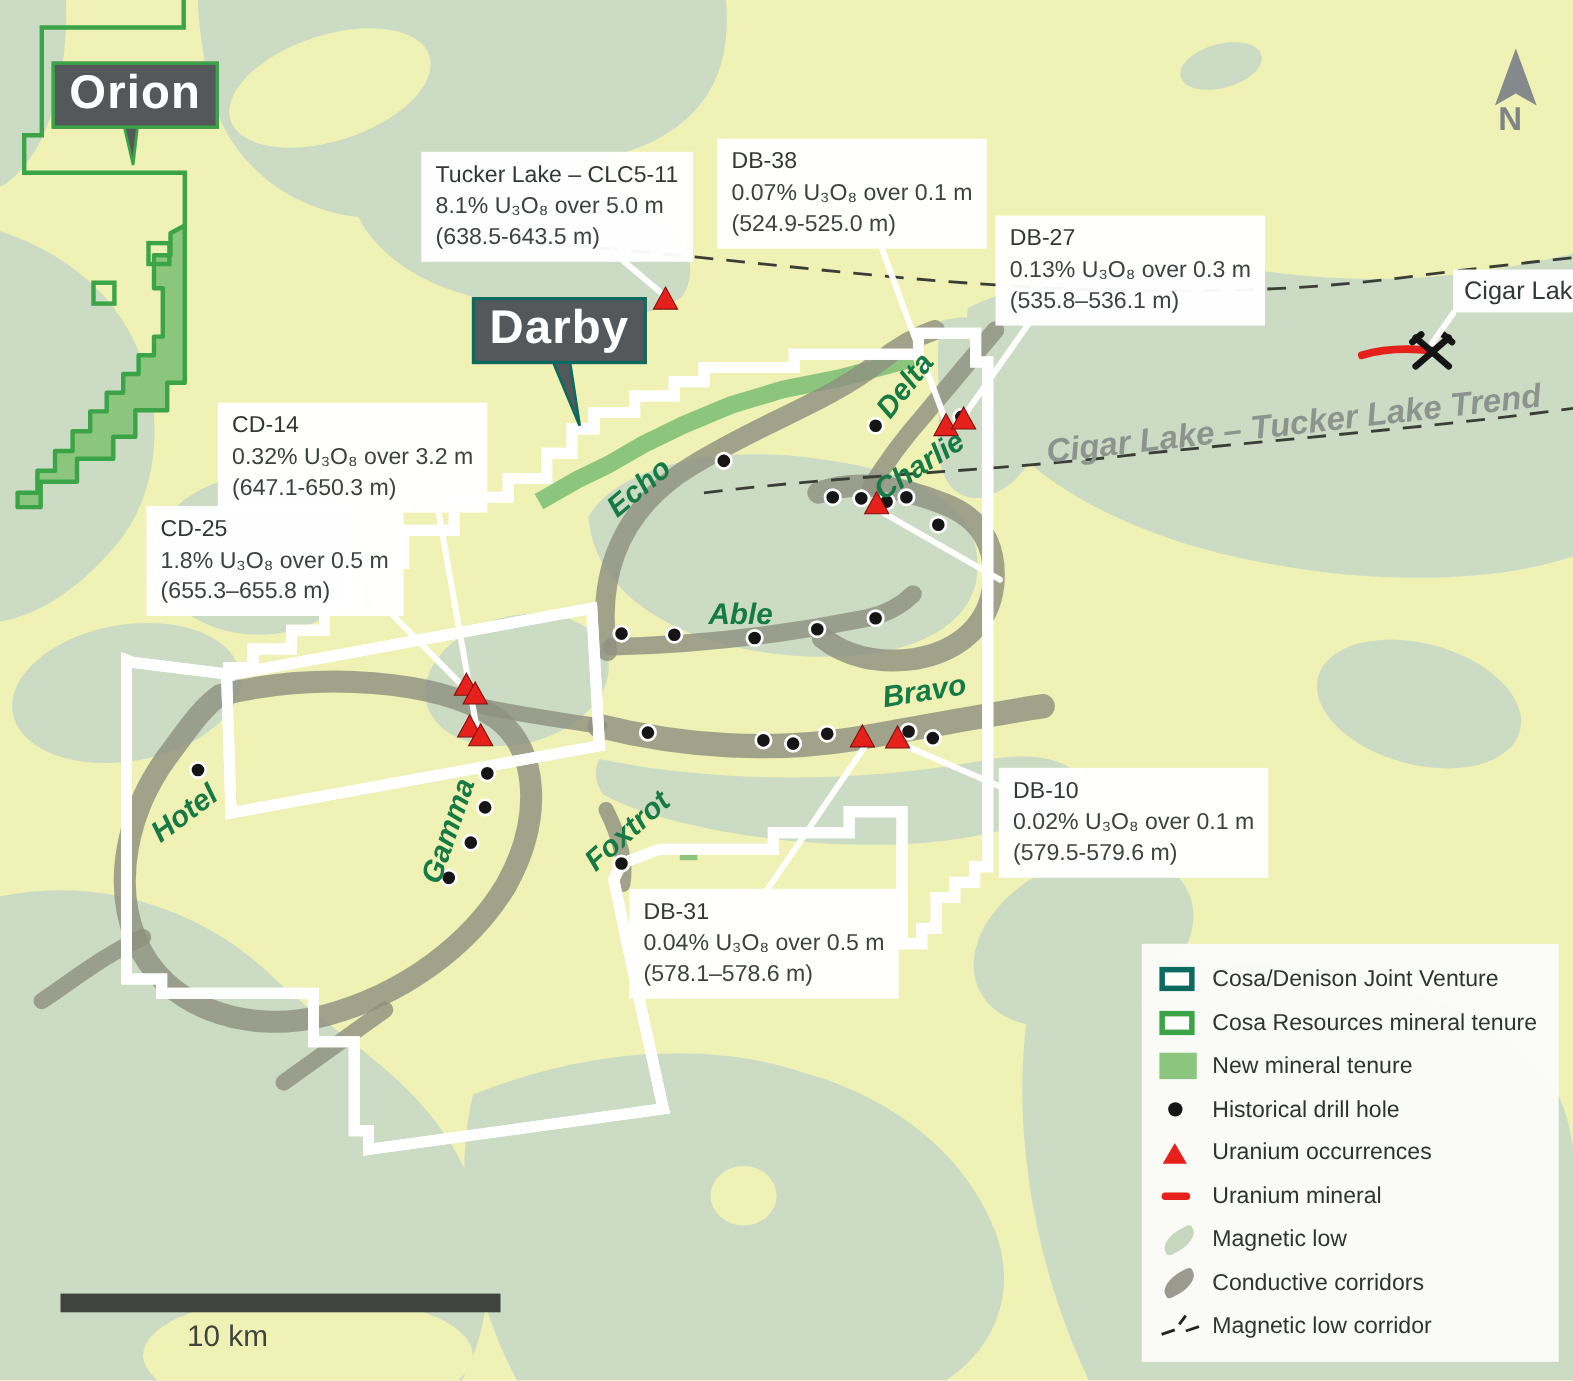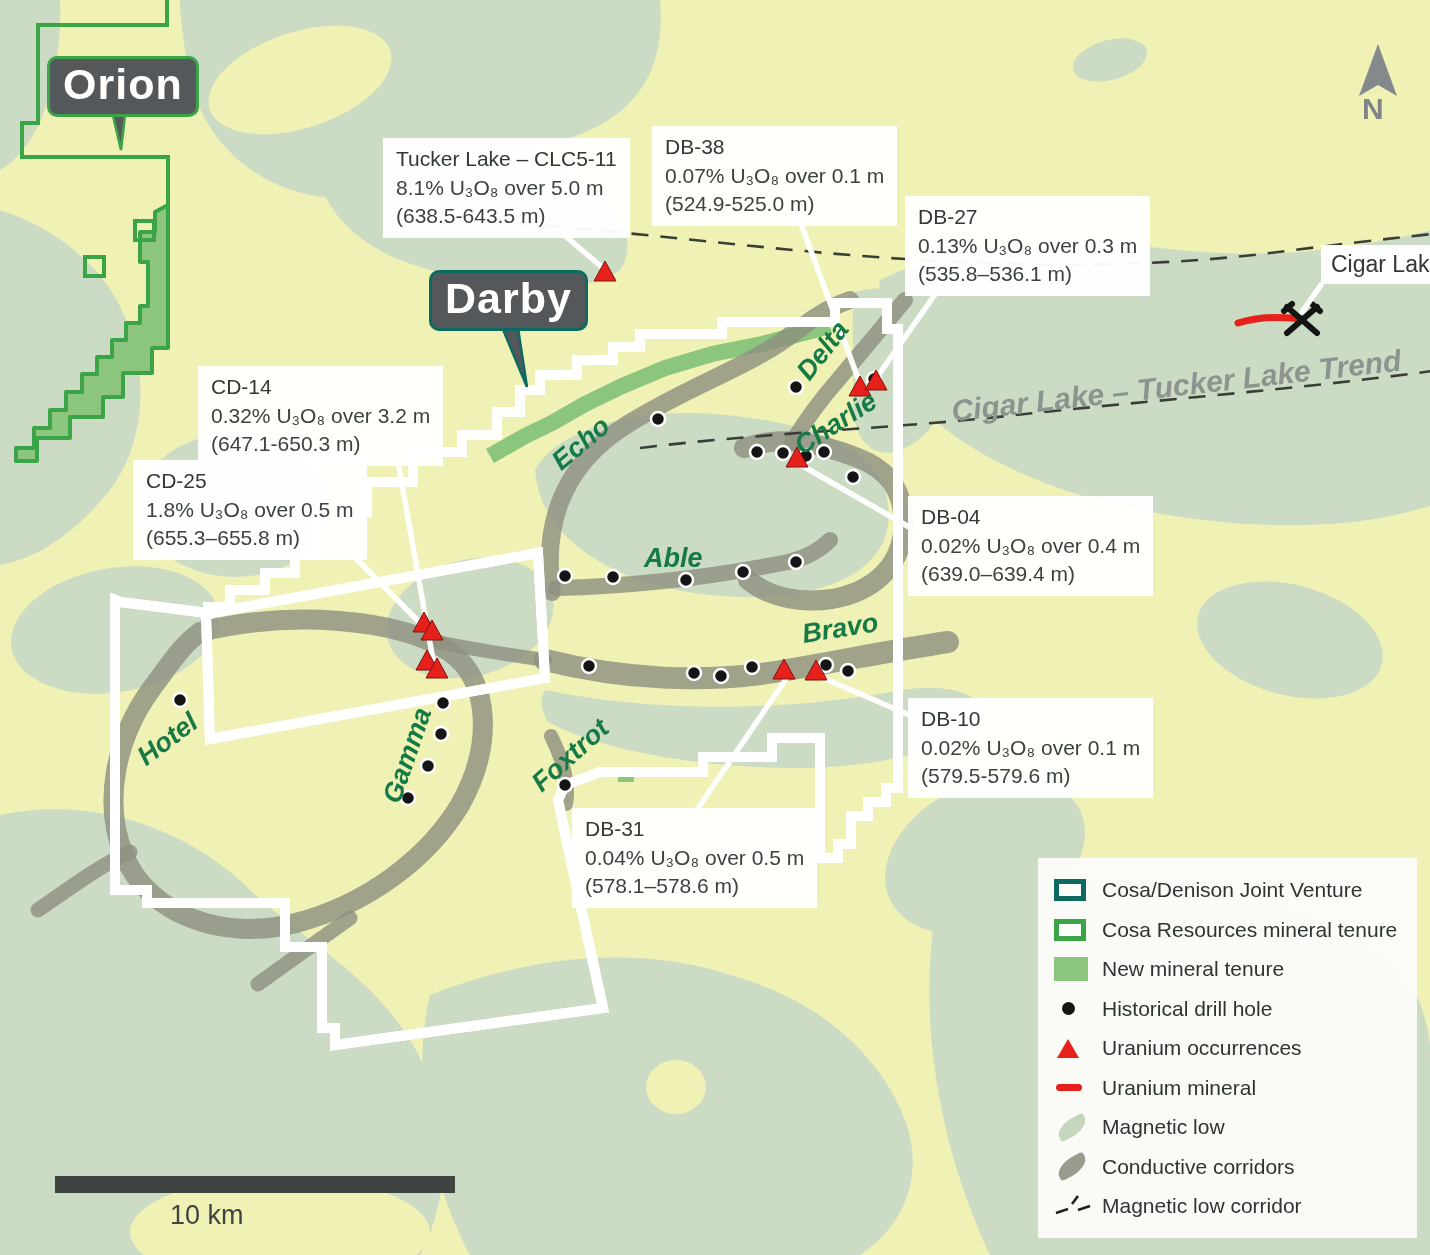--- a/index.html
+++ b/index.html
@@ -6,21 +6,21 @@
   .stage{position:relative;width:1430px;height:1255px;overflow:hidden;
          font-family:"Liberation Sans","DejaVu Sans",sans-serif;}
   .stage svg.map{position:absolute;left:0;top:0;}
   
   .callout{position:absolute;background:rgba(255,255,255,.96);padding:7px 13px;
            font-size:21px;line-height:1.36;color:#3c4240;white-space:nowrap;}
   .callout .c-title{color:#323836;}
   .callout.small{padding:4px 10px;font-size:23px;color:#2e3432;margin-left:44px;}
   
   .proj{position:absolute;background:#54585a;color:#ffffff;font-weight:700;
-        padding:1px 13px 5px;letter-spacing:1px;border-radius:10px;}
+        padding:1px 13px 5px;letter-spacing:1px;}
   .proj.orion{left:47px;top:56px;font-size:43px;border:3px solid #3ba447;}
   .proj.darby{left:385px;top:270px;font-size:43px;border:3px solid #0d6a61;margin-left:44px;}
   
   .zone{position:absolute;color:#157a45;font-style:italic;font-weight:700;
         font-size:27px;white-space:nowrap;transform-origin:center;}
   .trend{position:absolute;left:950px;top:368px;width:470px;color:#8d948f;
          font-style:italic;font-weight:700;font-size:30px;transform:rotate(-6.5deg);
          white-space:nowrap;}
   .north-n{position:absolute;left:1362px;top:92px;color:#7f8486;font-weight:700;
            font-size:30px;}
@@ -208,25 +208,20 @@
   <div class="callout" style="left:198px;top:366px">
     <div class="c-title">CD-14</div>
     <div>0.32% U₃O₈ over 3.2 m</div>
     <div>(647.1-650.3 m)</div>
   </div>
   <div class="callout" style="left:133px;top:460px">
     <div class="c-title">CD-25</div>
     <div>1.8% U₃O₈ over 0.5 m</div>
     <div>(655.3–655.8 m)</div>
   </div>
-  <div class="callout" style="left:908px;top:496px">
-    <div class="c-title">DB-04</div>
-    <div>0.02% U₃O₈ over 0.4 m</div>
-    <div>(639.0–639.4 m)</div>
-  </div>
   <div class="callout" style="left:908px;top:698px">
     <div class="c-title">DB-10</div>
     <div>0.02% U₃O₈ over 0.1 m</div>
     <div>(579.5-579.6 m)</div>
   </div>
   <div class="callout" style="left:572px;top:808px">
     <div class="c-title">DB-31</div>
     <div>0.04% U₃O₈ over 0.5 m</div>
     <div>(578.1–578.6 m)</div>
   </div>

